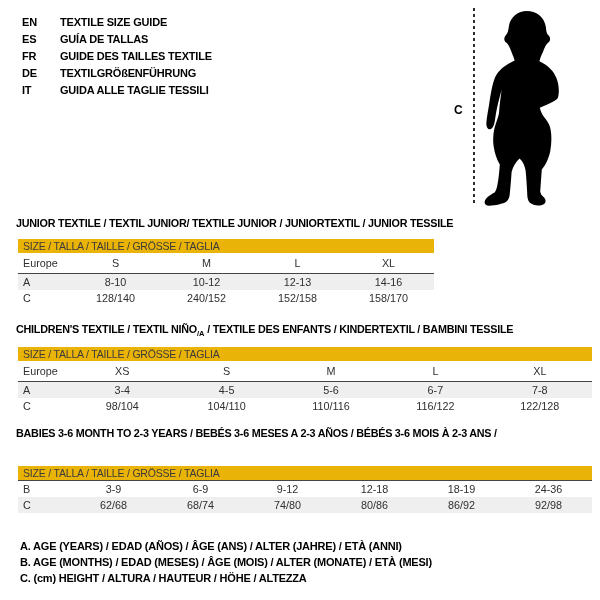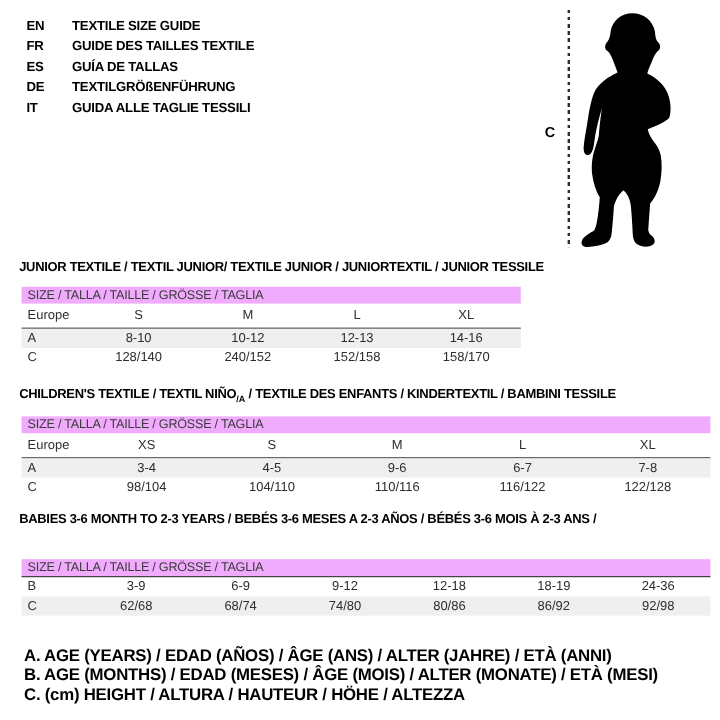--- a/index.html
+++ b/index.html
@@ -17,50 +17,50 @@
   .figure{position:absolute;left:440px;top:0;width:160px;height:215px;}
   .dash-line{position:absolute;left:33px;top:8px;width:2px;height:198px;
     background:repeating-linear-gradient(to bottom,#2e2e2e 0 3px,transparent 3px 6px);}
   .measure-label{position:absolute;left:14px;top:103px;font-weight:bold;font-size:12px;}
   .baby-svg{position:absolute;left:41px;top:8px;}
   
   .sec-title{position:absolute;left:16px;font-weight:bold;font-size:10.8px;
     letter-spacing:-0.25px;white-space:nowrap;line-height:16px;}
   .sub{font-size:7.5px;position:relative;top:2.5px;letter-spacing:0;}
   .stable{position:absolute;left:18px;}
-  .size-bar{background:#f0abfc;height:14px;line-height:14px;padding-left:5px;
+  .size-bar{background:#eab308;height:14px;line-height:14px;padding-left:5px;
     font-size:10.5px;color:#3b3b3b;letter-spacing:-0.2px;}
   .size-bar.ruled{border-bottom:1.5px solid #454545;}
   .trow{display:flex;align-items:center;font-size:10.8px;color:#2f2f2f;}
   .trow.head{height:20px;border-bottom:1.5px solid #454545;}
   .trow.r{height:16px;}
   .alt{background:#efefef;}
   .tlabel{width:52px;flex:0 0 52px;padding-left:5px;box-sizing:border-box;}
   .tcell{flex:1;text-align:center;}
   .t1{width:416px;}
   .t23{width:574px;}
   
   .footnotes{position:absolute;left:20px;top:539px;font-weight:bold;
-    font-size:14px;letter-spacing:-0.2px;line-height:15.8px;white-space:nowrap;}
+    font-size:11px;letter-spacing:-0.2px;line-height:15.8px;white-space:nowrap;}
 </style>
 </head>
 <body>
 
 <div class="langs">
   <div class="lang-row">
     <span class="lang-code">EN</span>
     <span>TEXTILE SIZE GUIDE</span>
   </div>
   <div class="lang-row">
+    <span class="lang-code">ES</span>
+    <span>GUÍA DE TALLAS</span>
+  </div>
+  <div class="lang-row">
     <span class="lang-code">FR</span>
     <span>GUIDE DES TAILLES TEXTILE</span>
-  </div>
-  <div class="lang-row">
-    <span class="lang-code">ES</span>
-    <span>GUÍA DE TALLAS</span>
   </div>
   <div class="lang-row">
     <span class="lang-code">DE</span>
     <span>TEXTILGRÖßENFÜHRUNG</span>
   </div>
   <div class="lang-row">
     <span class="lang-code">IT</span>
     <span>GUIDA ALLE TAGLIE TESSILI</span>
   </div>
 </div>
@@ -153,21 +153,21 @@
     <span class="tcell">XS</span>
     <span class="tcell">S</span>
     <span class="tcell">M</span>
     <span class="tcell">L</span>
     <span class="tcell">XL</span>
   </div>
   <div class="trow r alt">
     <span class="tlabel">A</span>
     <span class="tcell">3-4</span>
     <span class="tcell">4-5</span>
-    <span class="tcell">9-6</span>
+    <span class="tcell">5-6</span>
     <span class="tcell">6-7</span>
     <span class="tcell">7-8</span>
   </div>
   <div class="trow r">
     <span class="tlabel">C</span>
     <span class="tcell">98/104</span>
     <span class="tcell">104/110</span>
     <span class="tcell">110/116</span>
     <span class="tcell">116/122</span>
     <span class="tcell">122/128</span>

